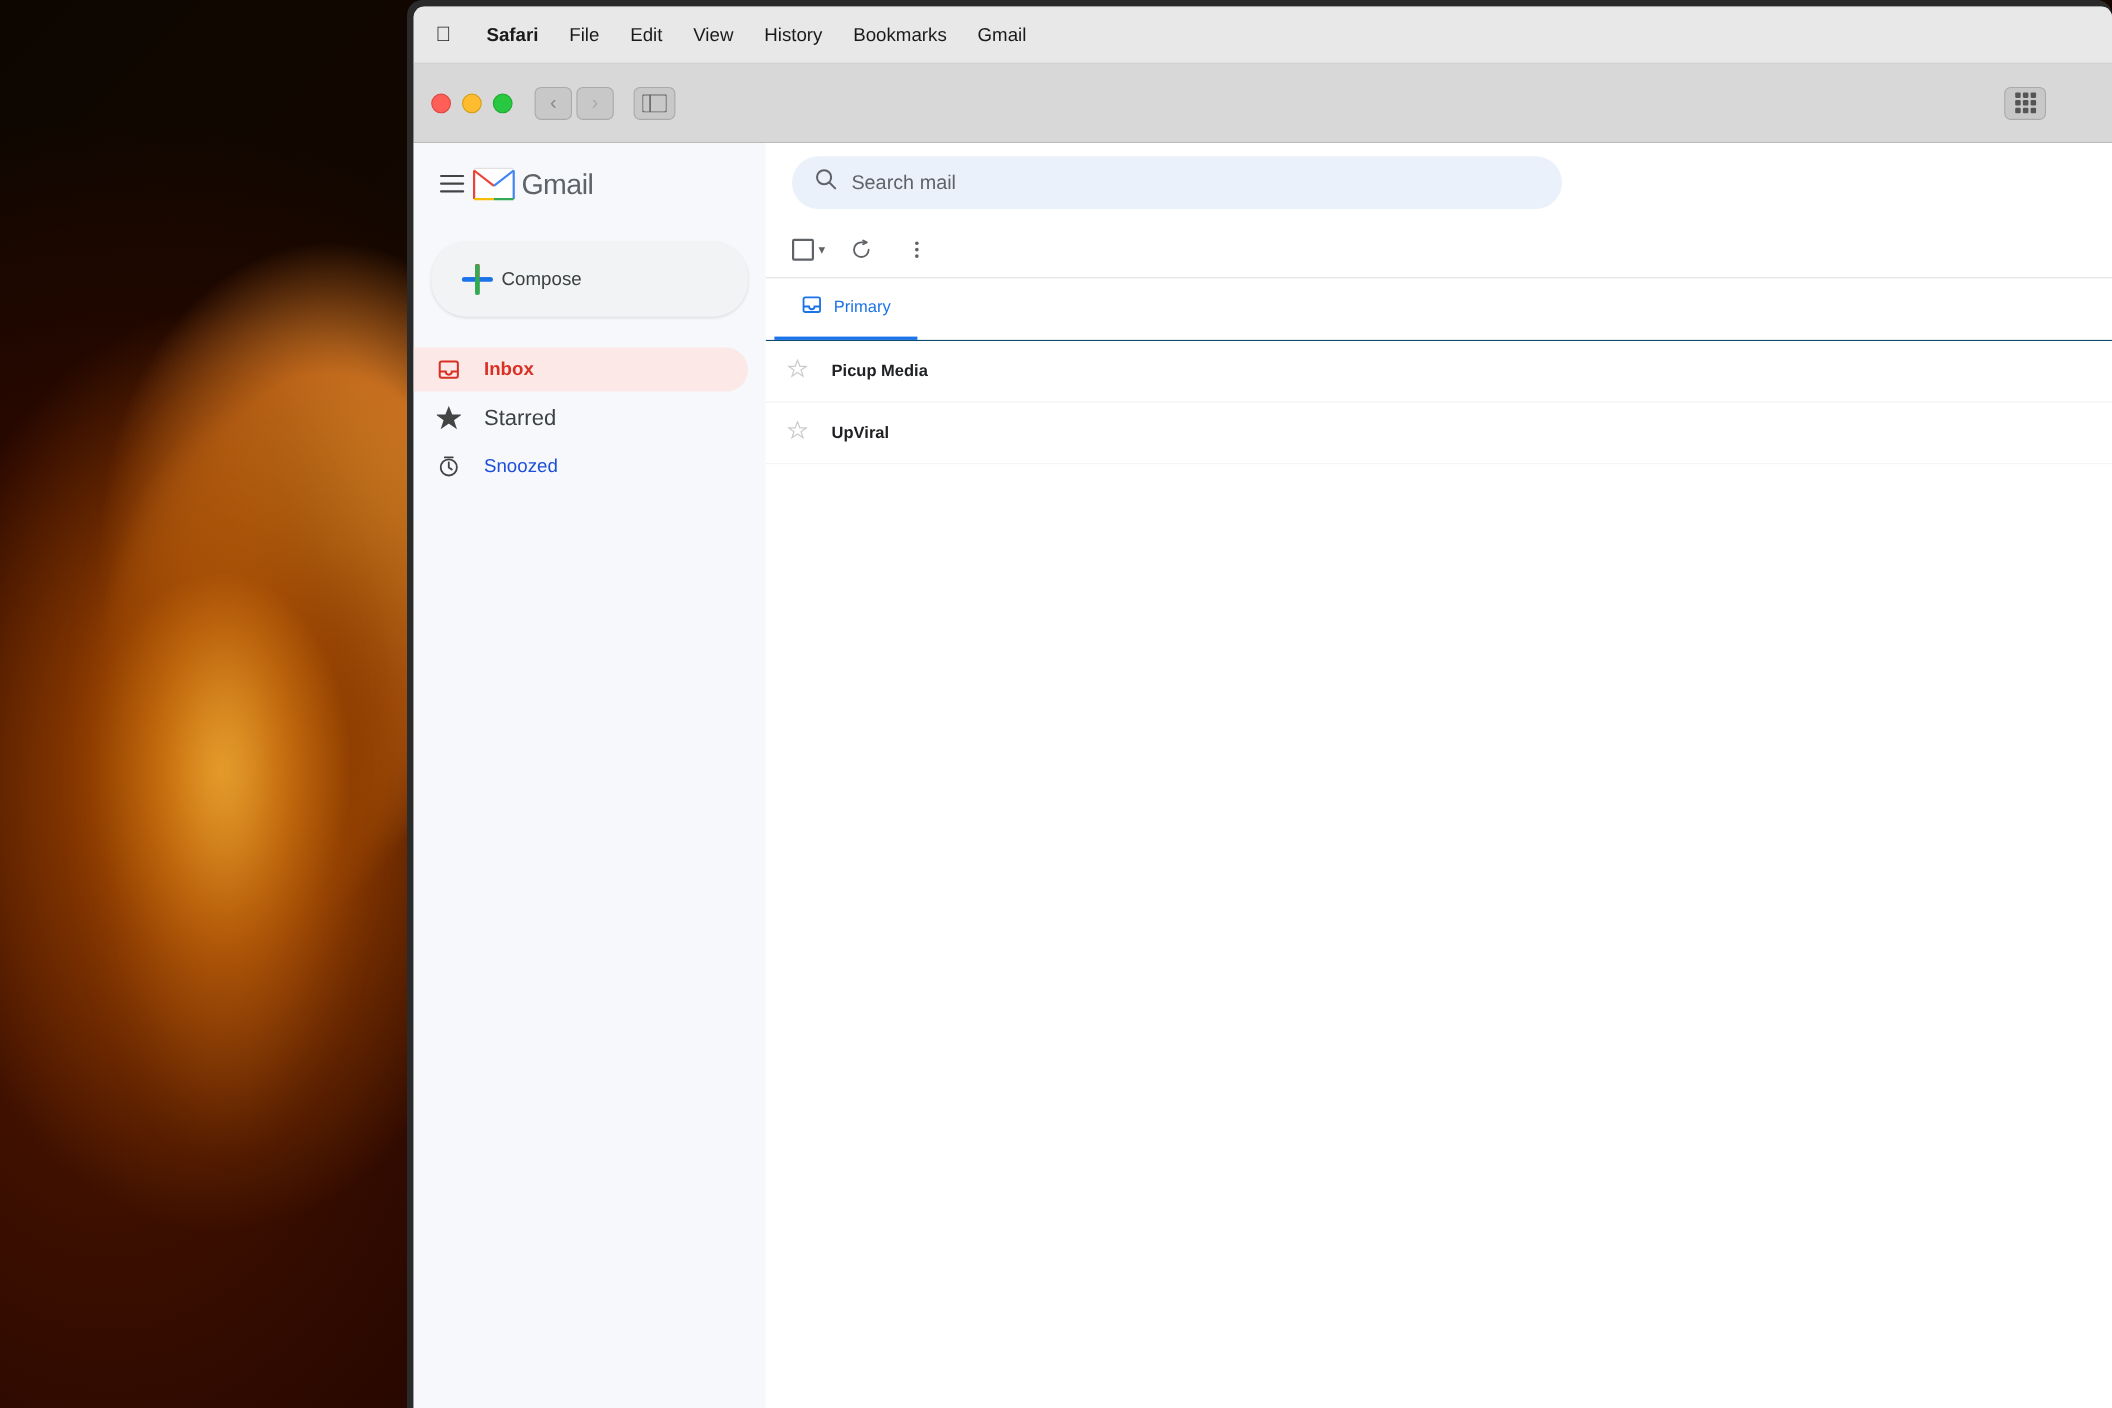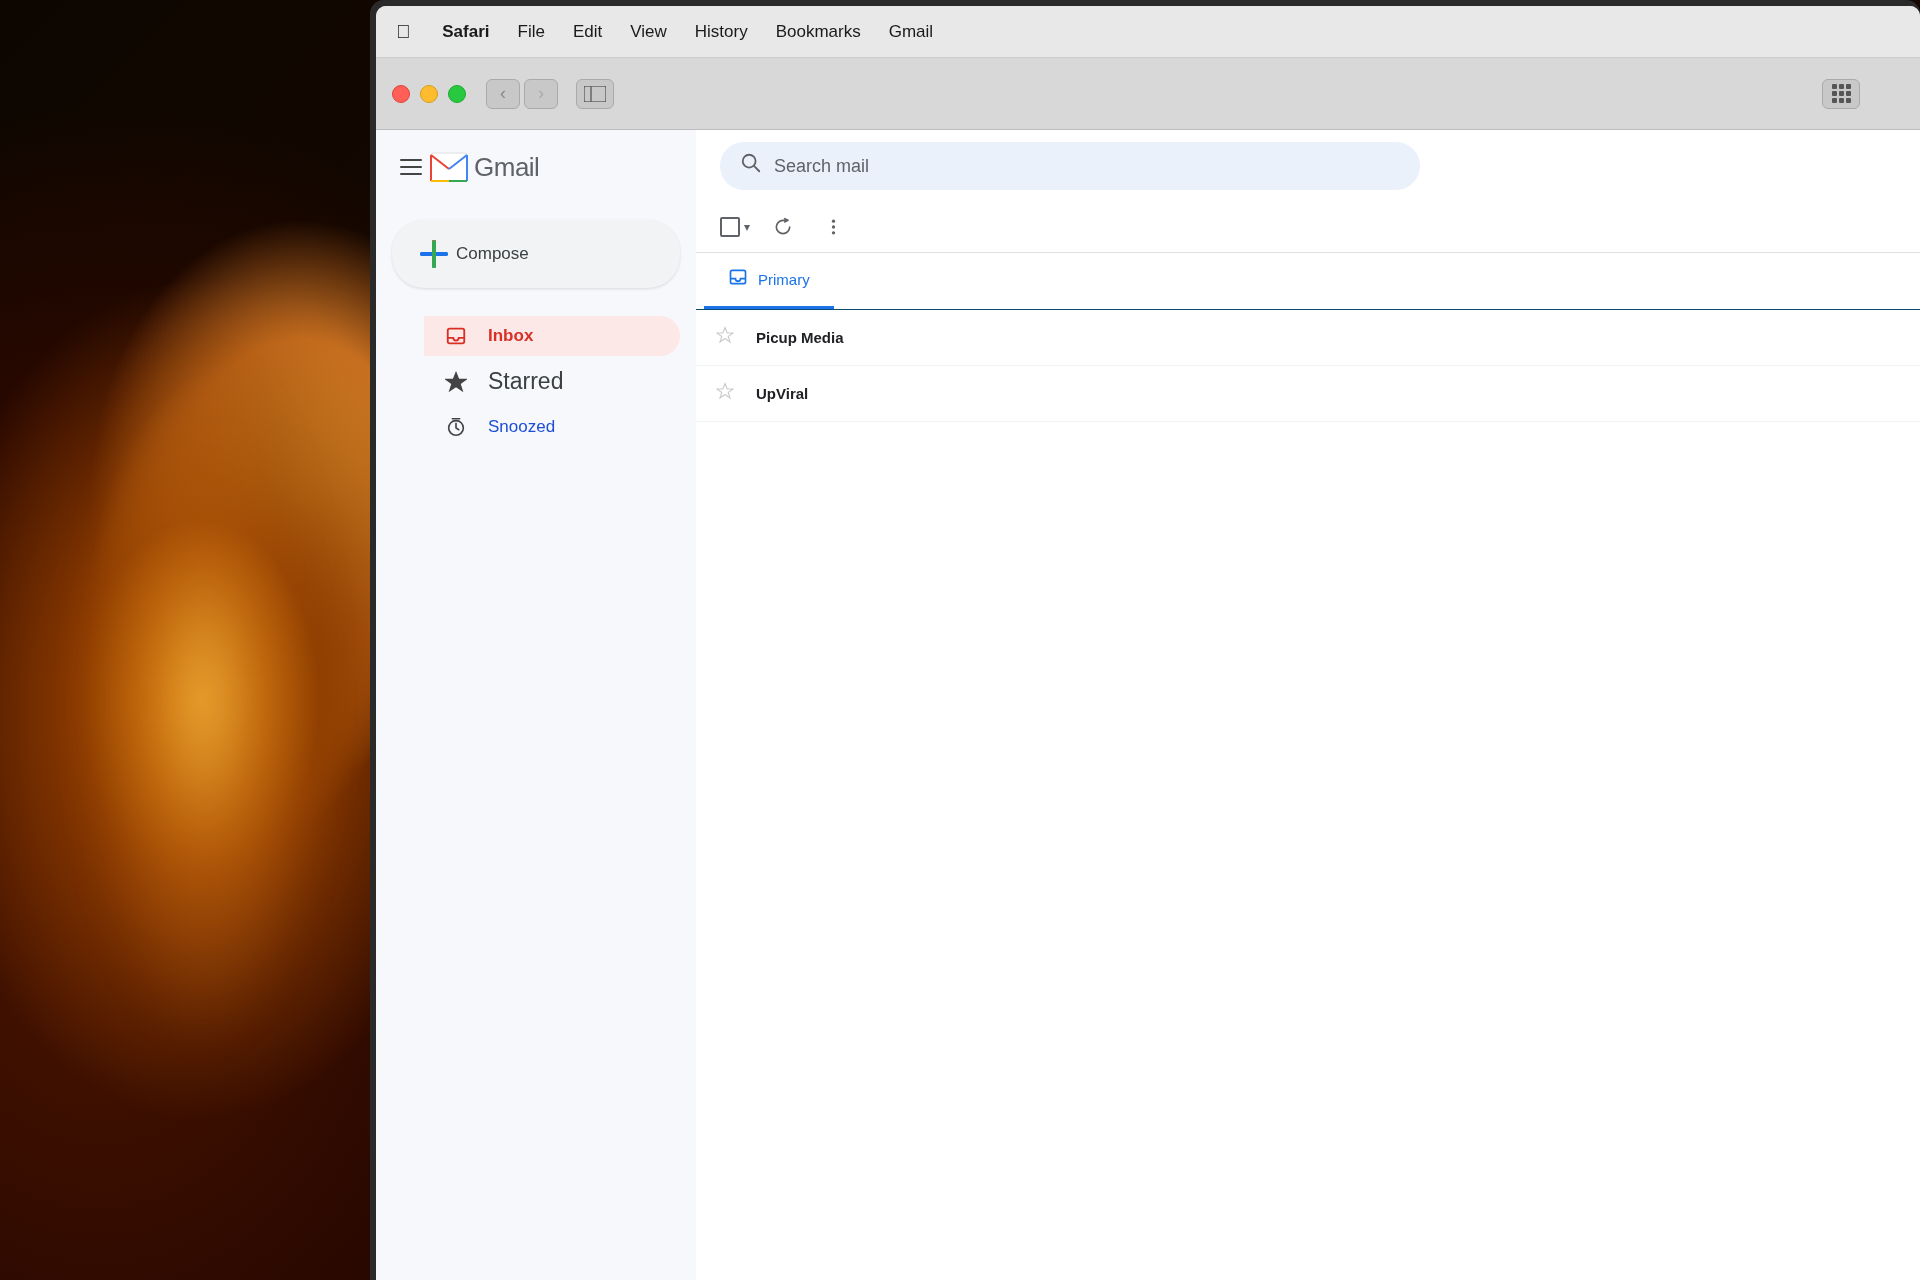--- a/index.html
+++ b/index.html
@@ -267,21 +267,20 @@
     .sidebar-nav-item {
       display: flex;
       align-items: center;
       padding: 8px 20px 8px 20px;
       gap: 20px;
       cursor: pointer;
       border-radius: 0 32px 32px 0;
       margin-right: 16px;
       font-size: 17px;
       color: #3c4043;
-      margin-left: 48px;
     }
 
     .sidebar-nav-item.active {
       background: #fce8e6;
       font-weight: 600;
       color: #d93025;
     }
 
     .nav-icon {
       width: 24px;
@@ -588,21 +587,21 @@
         </div>
         <span class="nav-label" style="color:#d93025;font-weight:700;font-size:17px;">Inbox</span>
       </div>
 
       <div class="sidebar-nav-item">
         <div class="nav-icon">
           <svg width="22" height="22" viewBox="0 0 24 24" fill="none">
             <path d="M12 2 L14.9 9.3 L22.8 9.3 L16.3 13.9 L18.7 21.3 L12 16.7 L5.3 21.3 L7.7 13.9 L1.2 9.3 L9.1 9.3 Z" stroke="#444" stroke-width="1.5" fill="#444"></path>
           </svg>
         </div>
-        <span class="nav-label" style="color:#3c4043;font-size:23px;">Starred</span>
+        <span class="nav-label" style="color:#3c4043;font-size:20px;">Starred</span>
       </div>
 
       <div class="sidebar-nav-item">
         <div class="nav-icon">
           <svg width="22" height="22" viewBox="0 0 24 24" fill="none">
             <circle cx="12" cy="13" r="8" stroke="#444" stroke-width="1.8" fill="none"></circle>
             <path d="M12 8 L12 13 L15 15" stroke="#444" stroke-width="1.8" stroke-linecap="round"></path>
             <path d="M8 3 L16 3" stroke="#444" stroke-width="1.8" stroke-linecap="round"></path>
           </svg>
         </div>

